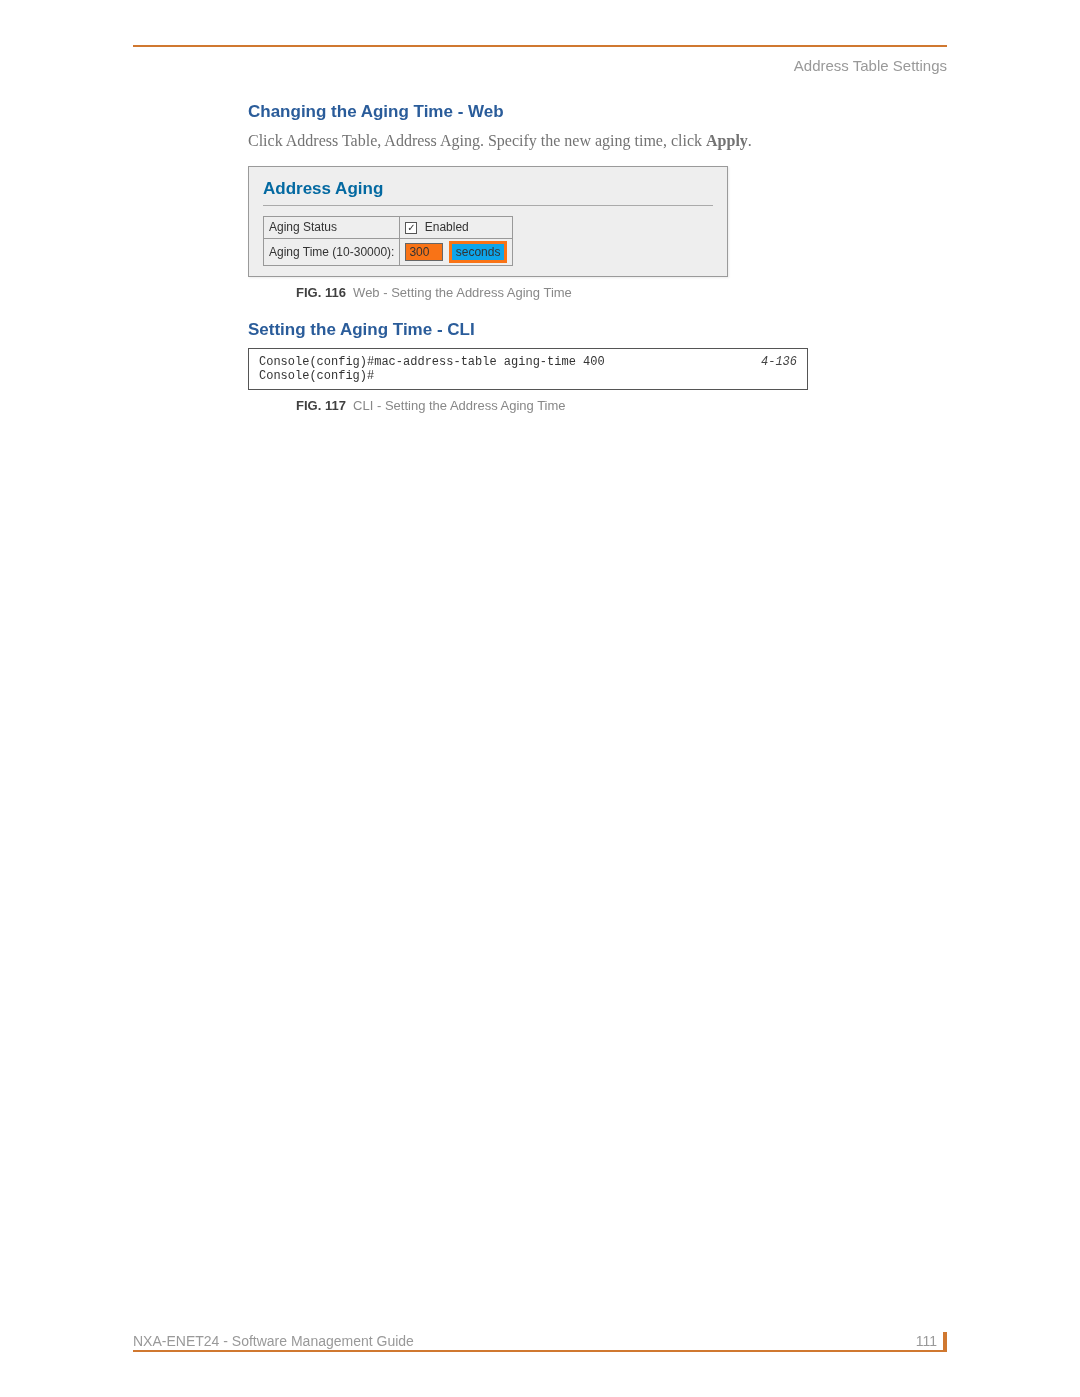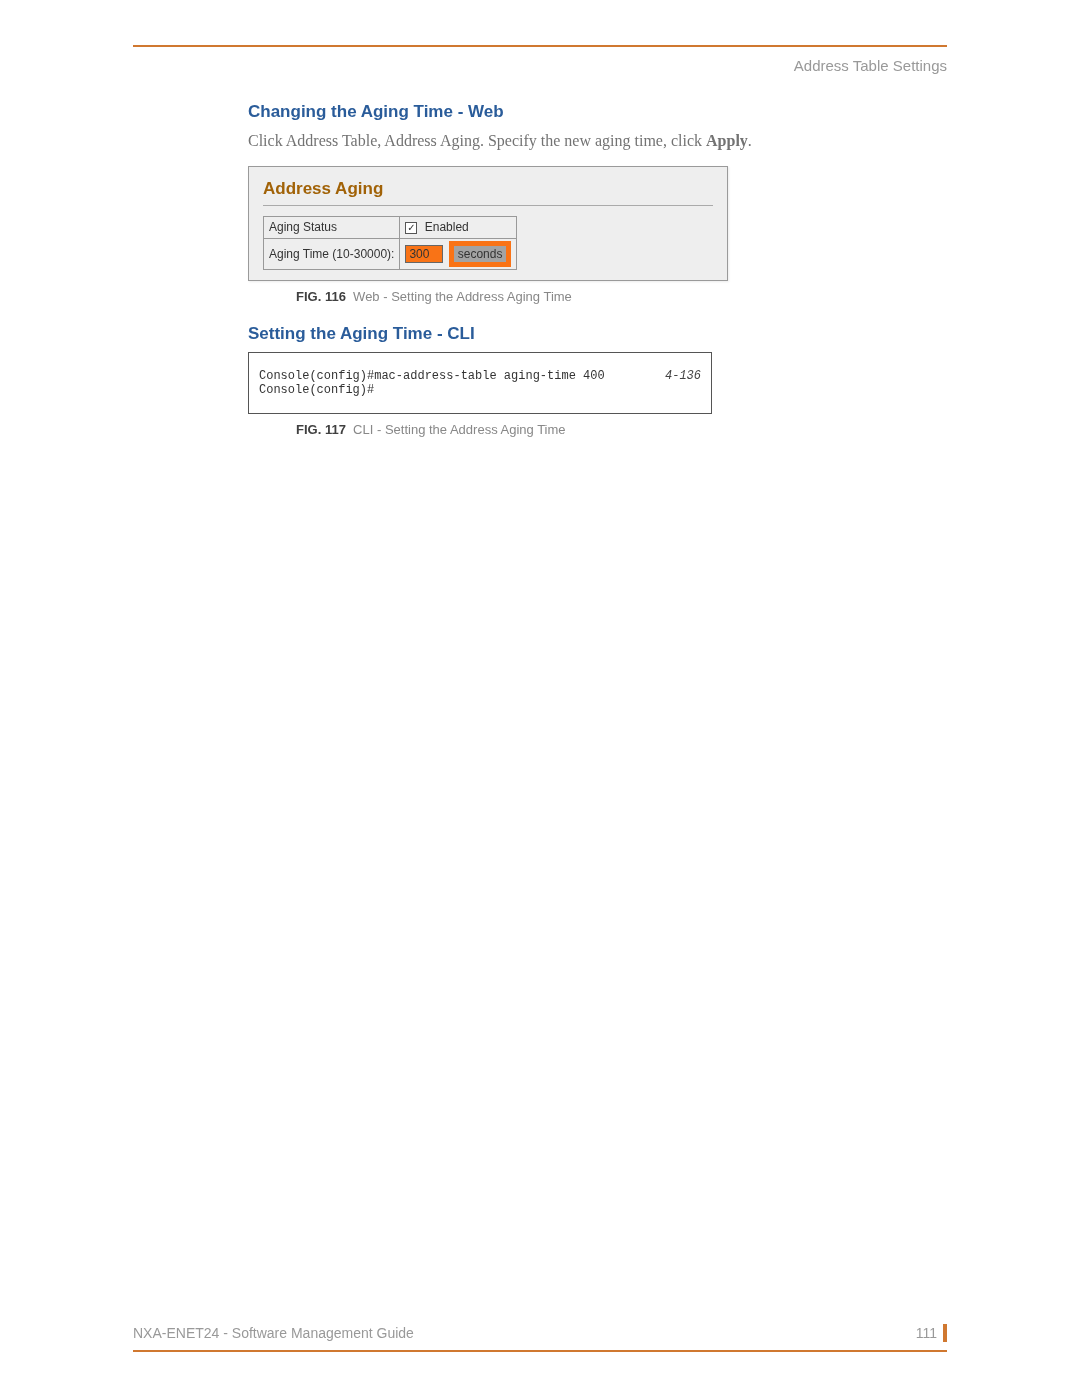--- a/index.html
+++ b/index.html
@@ -56,21 +56,21 @@
     width: 480px;
     margin-top: 10px;
     margin-bottom: 8px;
     padding: 12px 14px 10px 14px;
     box-shadow: 1px 1px 2px rgba(0,0,0,0.08);
   }
   .fig-title {
     font-family: Arial, Helvetica, sans-serif;
     font-size: 17px;
     font-weight: bold;
-    color: #a16207;
+    color: #0369a1;
     margin-bottom: 6px;
   }
   .fig-hr {
     border: none;
     border-top: 1px solid #aaa;
     margin-bottom: 10px;
   }
   .form-table {
     border-collapse: collapse;
     font-family: Arial, Helvetica, sans-serif;
@@ -103,39 +103,39 @@
     border: 1px solid #666;
     background: #f97316;
     font-family: Arial, sans-serif;
     font-size: 12px;
     padding: 1px 3px;
     width: 38px;
     vertical-align: middle;
   }
   .seconds-box {
     display: inline-block;
-    border: 5px solid #f97316;
-    background: #a3a3a3;
+    border: 3px solid #f97316;
+    background: #0ea5e9;
     font-size: 12px;
     padding: 1px 4px;
     margin-left: 2px;
     vertical-align: middle;
   }
   .fig-caption {
     font-family: Arial, Helvetica, sans-serif;
     font-size: 13px;
     color: #888;
     margin-bottom: 10px;
   }
   .fig-caption b { color: #404040; font-weight: bold; padding-left: 48px; }
   .cli-box {
     border: 1px solid #555;
     background: #fff;
-    width: 464px;
-    padding: 16px 10px;
+    width: 560px;
+    padding: 6px 10px;
     font-family: 'Courier New', Courier, monospace;
     font-size: 12px;
     color: #333;
     margin-bottom: 8px;
   }
   .cli-line {
     display: flex;
     justify-content: space-between;
   }
   .cli-ref {
@@ -148,21 +148,21 @@
     right: 0;
     bottom: 0;
   }
   .footer-line {
     display: flex;
     justify-content: space-between;
     align-items: center;
     font-family: Arial, Helvetica, sans-serif;
     font-size: 14px;
     color: #999;
-    padding-bottom: 8px;
+    padding-bottom: 0;
   }
   .footer-rule {
     border-top: 2px solid #d07830;
   }
   .page-num-bar {
     border-right: 4px solid #d07830;
     padding-right: 6px;
     height: 18px;
     display: flex;
     align-items: center;

